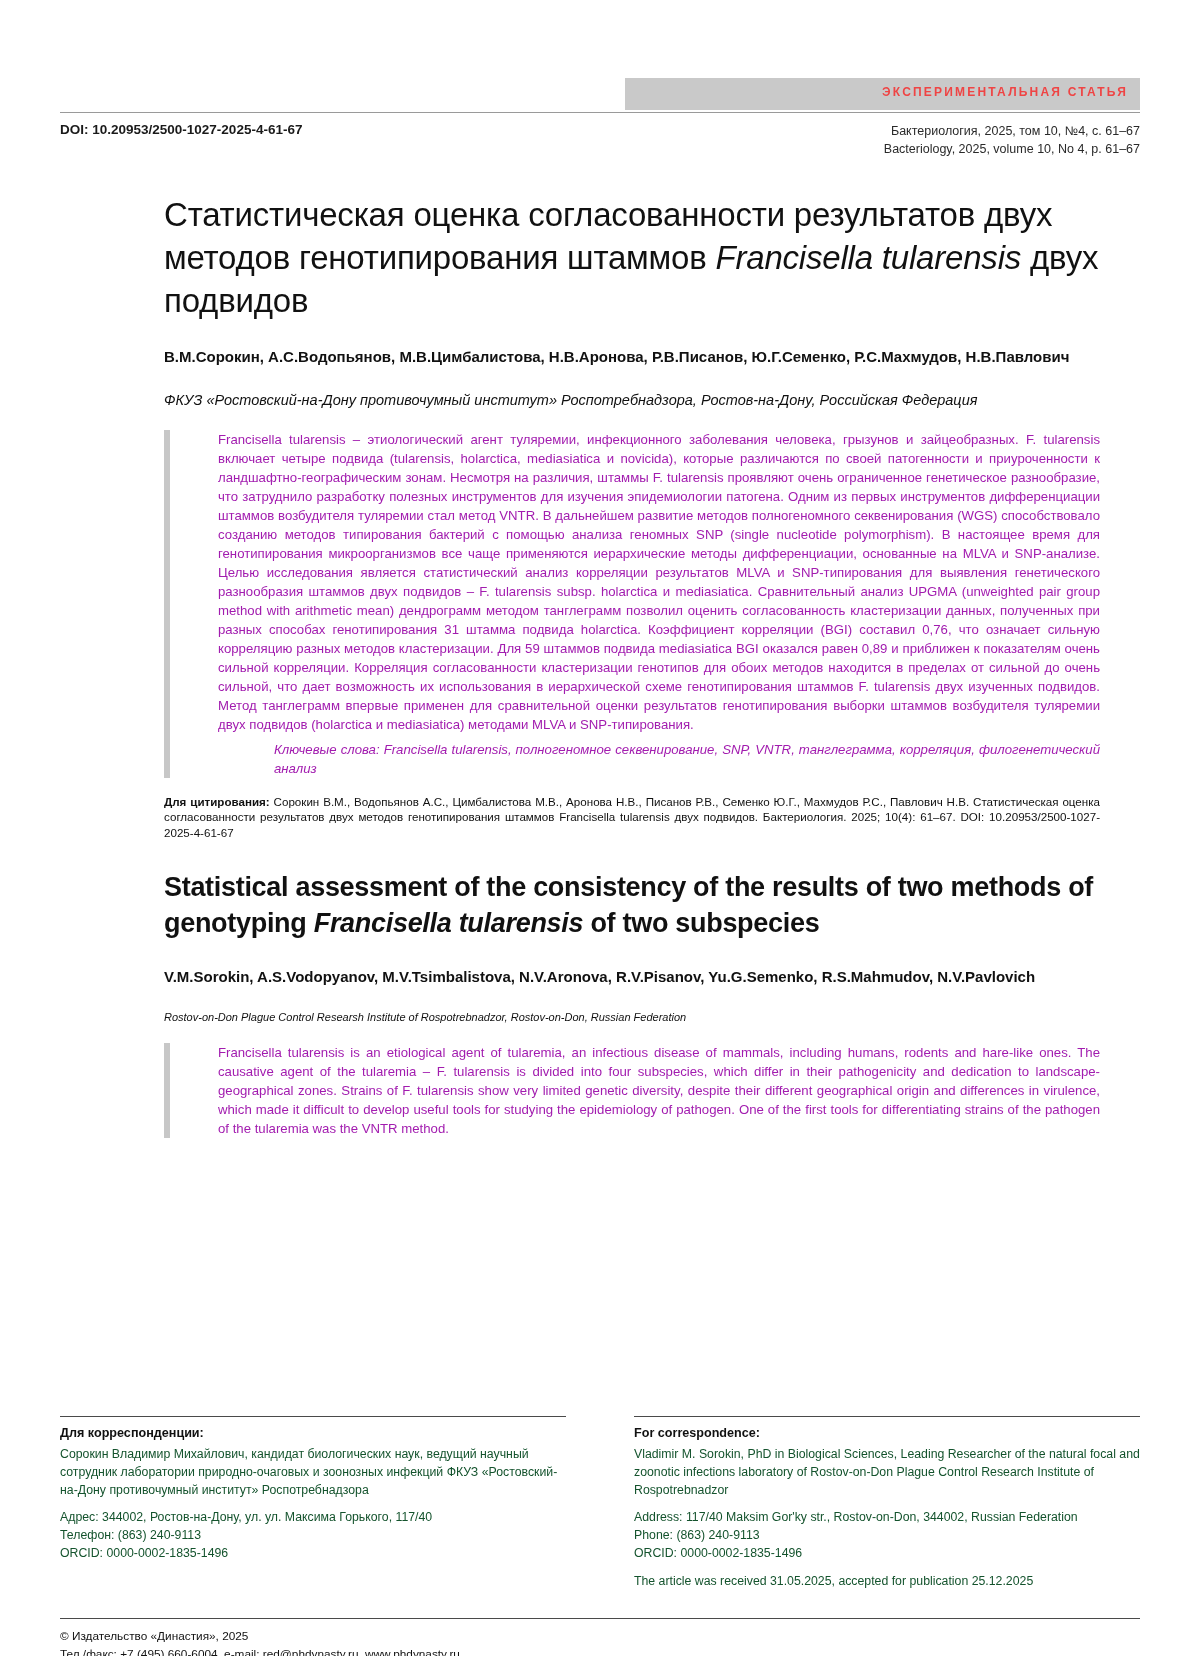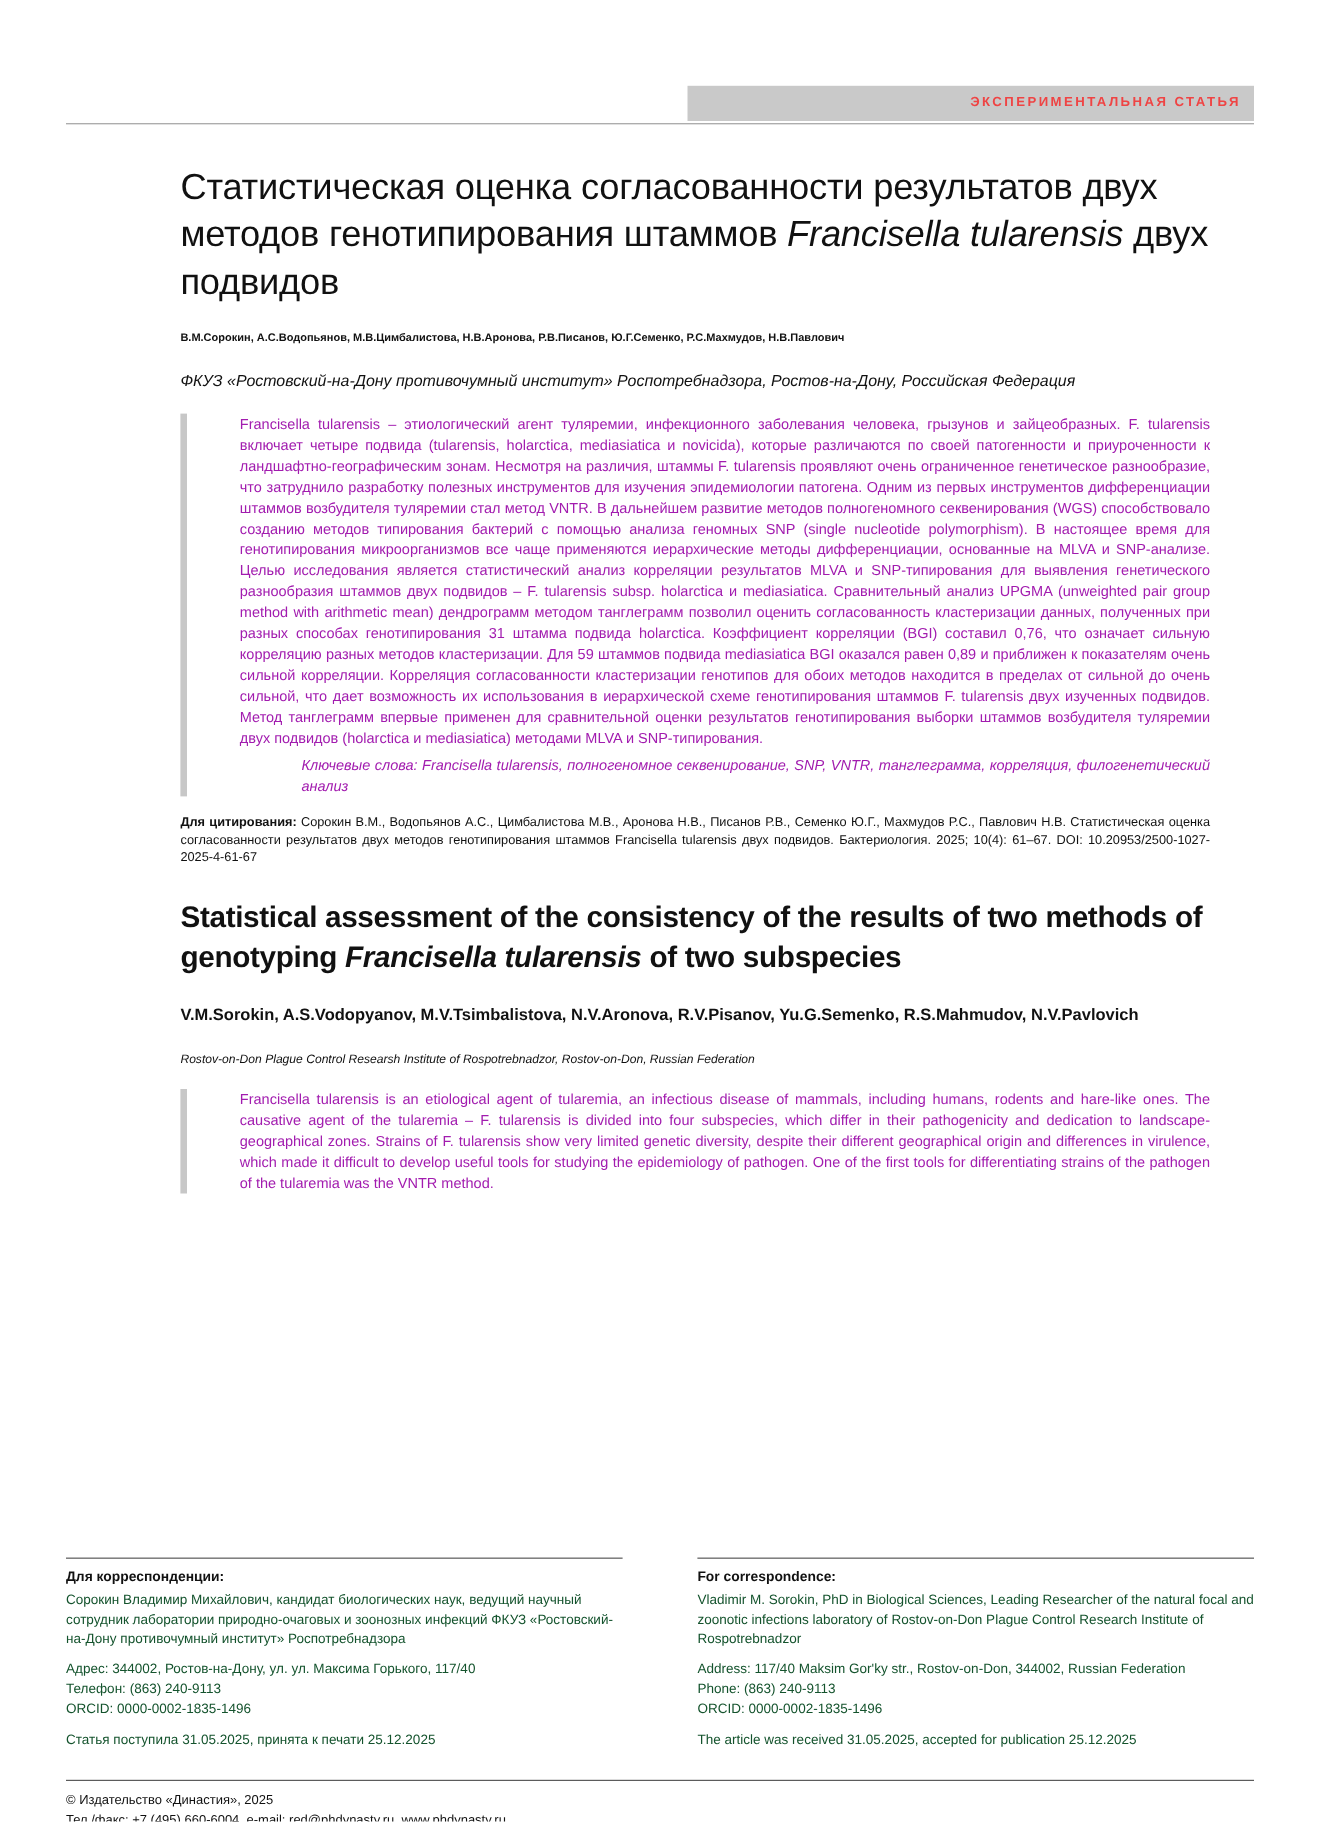--- a/index.html
+++ b/index.html
@@ -81,21 +81,21 @@
     color: #111;
     letter-spacing: -0.2px;
     padding-left: 104px;
     padding-right: 40px;
   }
   .title-ru i { font-style: italic; }
 
   .authors-ru {
     margin-top: 22px;
     padding-left: 104px;
-    font-size: 10px;
+    font-size: 15px;
     font-weight: bold;
     line-height: 1.6;
     color: #111;
   }
   .affil-ru {
     margin-top: 20px;
     padding-left: 104px;
     font-size: 14.5px;
     font-style: italic;
     line-height: 1.55;
@@ -236,20 +236,27 @@
 <body>
 
 <div class="page">
 
   <div class="header-band">
     <div class="band-fill"></div>
     <div class="band-text">ЭКСПЕРИМЕНТАЛЬНАЯ СТАТЬЯ</div>
   </div>
   <div class="rule-top"></div>
 
+  <div class="doi-row">
+    <div class="doi">DOI: 10.20953/2500-1027-2025-4-61-67</div>
+    <div class="journal-lines">
+      <div>Бактериология, 2025, том 10, №4, с. 61–67</div>
+      <div>Bacteriology, 2025, volume 10, No 4, p. 61–67</div>
+    </div>
+  </div>
 
   <h1 class="title-ru"><span>Статистическая оценка согласованности результатов двух методов генотипирования штаммов </span><i>Francisella tularensis</i><span> двух подвидов</span></h1>
 
   <div class="authors-ru">В.М.Сорокин, А.С.Водопьянов, М.В.Цимбалистова, Н.В.Аронова, Р.В.Писанов, Ю.Г.Семенко, Р.С.Махмудов, Н.В.Павлович</div>
 
   <div class="affil-ru">ФКУЗ «Ростовский-на-Дону противочумный институт» Роспотребнадзора, Ростов-на-Дону, Российская Федерация</div>
 
   <div class="abstract-wrap">
     <div class="abstract-bar"></div>
     <div class="abstract-body">
@@ -274,21 +281,20 @@
   <div class="corr-wrap">
     <div class="corr-col left">
       <div class="corr-line"></div>
       <div class="corr-title">Для корреспонденции:</div>
       <div class="corr-text">Сорокин Владимир Михайлович, кандидат биологических наук, ведущий научный сотрудник лаборатории природно-очаговых и зоонозных инфекций ФКУЗ «Ростовский-на-Дону противочумный институт» Роспотребнадзора</div>
       <div class="corr-gap"></div>
       <div class="corr-text">Адрес: 344002, Ростов-на-Дону, ул. ул. Максима Горького, 117/40</div>
       <div class="corr-text">Телефон: (863) 240-9113</div>
       <div class="corr-text">ORCID: 0000-0002-1835-1496</div>
       <div class="corr-gap"></div>
-      <div class="corr-text">Статья поступила 31.05.2025, принята к печати 25.12.2025</div>
     </div>
     <div class="corr-col right">
       <div class="corr-line"></div>
       <div class="corr-title">For correspondence:</div>
       <div class="corr-text">Vladimir M. Sorokin, PhD in Biological Sciences, Leading Researcher of the natural focal and zoonotic infections laboratory of Rostov-on-Don Plague Control Research Institute of Rospotrebnadzor</div>
       <div class="corr-gap"></div>
       <div class="corr-text">Address: 117/40 Maksim Gor'ky str., Rostov-on-Don, 344002, Russian Federation</div>
       <div class="corr-text">Phone: (863) 240-9113</div>
       <div class="corr-text">ORCID: 0000-0002-1835-1496</div>
       <div class="corr-gap"></div>

